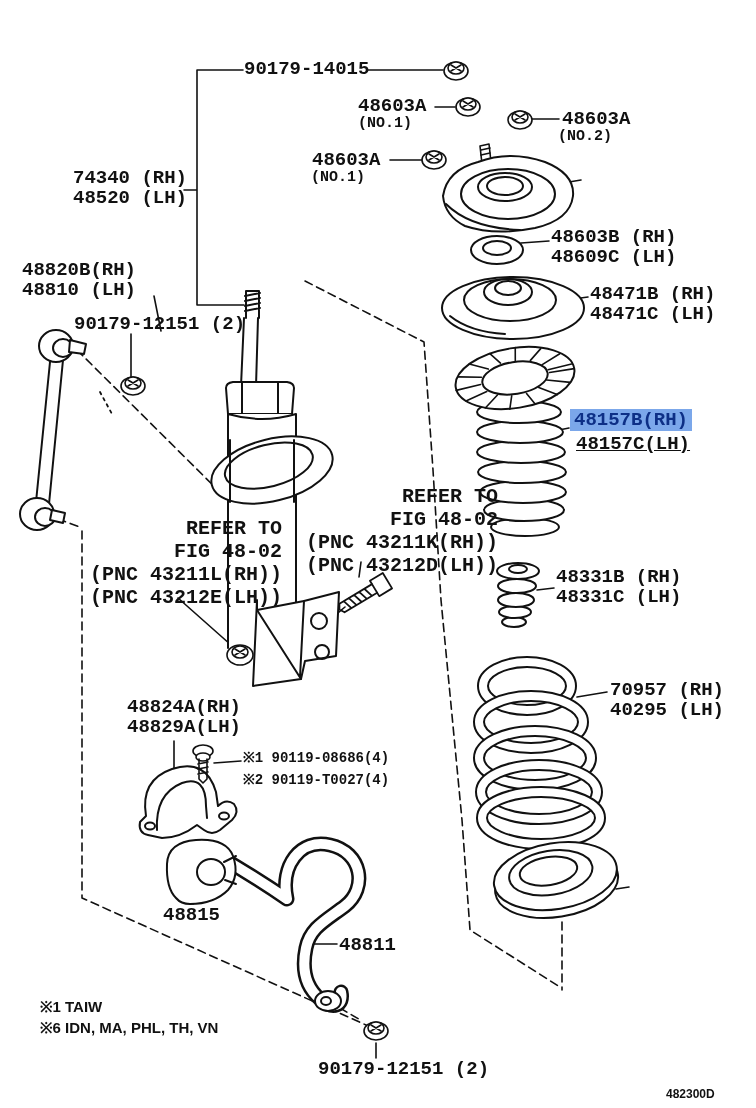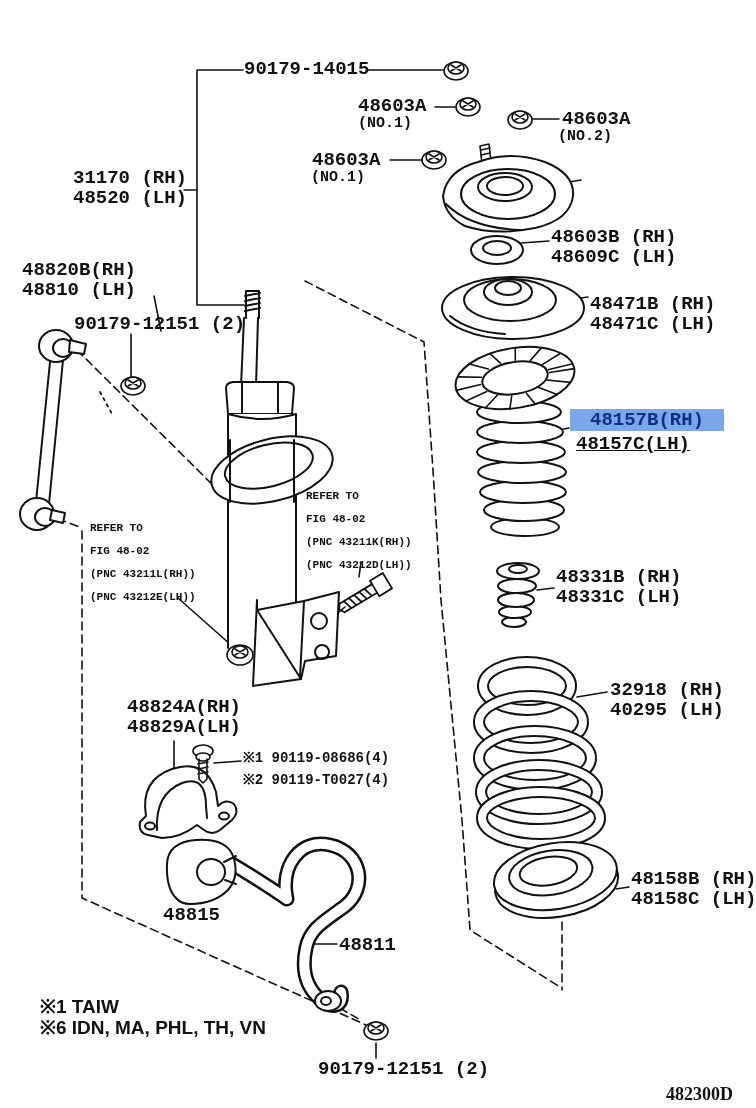--- a/index.html
+++ b/index.html
@@ -3,24 +3,24 @@
 <meta charset="utf-8">
 <style>
   html,body { margin:0; padding:0; background:#fff; }
   .stage { position:relative; width:756px; height:1108px; background:#fff; overflow:hidden; }
   .stage svg { position:absolute; left:0; top:0; }
   #labels { position:absolute; left:0; top:0; width:600px; height:1108px; }
   .label { position:absolute; font-family:"Liberation Mono", monospace; font-weight:bold;
            color:#111; white-space:pre; }
   .part     { font-size:19px; line-height:20px; }
   .part-sm  { font-size:15px; line-height:14px; }
-  .refer    { font-size:11px; line-height:23px; }
+  .refer    { font-size:20px; line-height:23px;text-align:right; }
   .boltnote { font-size:14px; line-height:22px;text-align:center; }
-  .note { font-family:"Liberation Sans", sans-serif; font-weight:bold; font-size:19px; line-height:21px; }
-  .code { font-family:Liberation Serif, serif; font-weight:bold; font-size:18px; line-height:16px; }
+  .note { font-family:"Liberation Sans", sans-serif; font-weight:bold; font-size:15px; line-height:21px; }
+  .code { font-family:Liberation Sans, sans-serif; font-weight:bold; font-size:12px; line-height:16px; }
   .line { display:block; }
 </style>
 </head>
 <body>
 
 <div class="stage">
 
 <svg width="756" height="1108" viewBox="0 0 756 1108">
   <g stroke="#111" stroke-width="2" fill="none" stroke-linecap="round" stroke-linejoin="round">
 
@@ -229,30 +229,29 @@
 </svg>
 
 <div id="labels">
       <div class="label part" style="left: 244px; top: 59px;"><span class="line">90179-14015</span></div>
       <div class="label part" style="left: 358px; top: 96px;"><span class="line">48603A</span></div>
       <div class="label part-sm" style="left: 358px; top: 117px;"><span class="line">(NO.1)</span></div>
       <div class="label part" style="left: 562px; top: 109px;"><span class="line">48603A</span></div>
       <div class="label part-sm" style="left: 558px; top: 130px;"><span class="line">(NO.2)</span></div>
       <div class="label part" style="left: 312px; top: 150px;"><span class="line">48603A</span></div>
       <div class="label part-sm" style="left: 311px; top: 171px;"><span class="line">(NO.1)</span></div>
-      <div class="label part" style="left: 73px; top: 168px;"><span class="line">31170 (RH)</span><span class="line">48520 (LH)</span></div>
+      <div class="label part" style="left: 73px; top: 168px;"><span class="line">74340 (RH)</span><span class="line">48520 (LH)</span></div>
       <div class="label part" style="left: 22px; top: 260px;"><span class="line">48820B(RH)</span><span class="line">48810 (LH)</span></div>
       <div class="label part" style="left: 74px; top: 314px;"><span class="line">90179-12151 (2)</span></div>
       <div class="label part" style="left: 551px; top: 227px;"><span class="line">48603B (RH)</span><span class="line">48609C (LH)</span></div>
-      <div class="label part" style="left: 590px; top: 294px;"><span class="line">48471B (RH)</span><span class="line">48471C (LH)</span></div>
-      <div class="label part" style="left: 570px; top: 409px;"><span class="line" style="background: rgb(123, 167, 234); color: rgb(13, 47, 134); padding: 1px 20px;">48157B(RH)</span></div>
+      <div class="label part" style="left: 590px; top: 284px;"><span class="line">48471B (RH)</span><span class="line">48471C (LH)</span></div>
+      <div class="label part" style="left: 570px; top: 409px;"><span class="line" style="background: rgb(123, 167, 234); color: rgb(13, 47, 134); padding: 1px 4px;">48157B(RH)</span></div>
       <div class="label part" style="left: 576px; top: 434px; text-decoration: underline;"><span class="line">48157C(LH)</span></div>
       <div class="label part" style="left: 556px; top: 567px;"><span class="line">48331B (RH)</span><span class="line">48331C (LH)</span></div>
-      <div class="label part" style="left: 610px; top: 680px;"><span class="line">32918 (RH)</span><span class="line">40295 (LH)</span></div>
-      <div class="label part" style="left: 631px; top: 869px;"><span class="line">48158B (RH)</span><span class="line">48158C (LH)</span></div>
+      <div class="label part" style="left: 610px; top: 680px;"><span class="line">70957 (RH)</span><span class="line">40295 (LH)</span></div>
       <div class="label refer" style="left: 90px; top: 517px;"><span class="line">REFER TO</span><span class="line">FIG 48-02</span><span class="line">(PNC 43211L(RH))</span><span class="line">(PNC 43212E(LH))</span></div>
       <div class="label refer" style="left: 306px; top: 485px;"><span class="line">REFER TO</span><span class="line">FIG 48-02</span><span class="line">(PNC 43211K(RH))</span><span class="line">(PNC 43212D(LH))</span></div>
       <div class="label part" style="left: 127px; top: 697px; text-align: right;"><span class="line">48824A(RH)</span><span class="line">48829A(LH)</span></div>
       <div class="label boltnote" style="left: 243px; top: 747px;"><span class="line">※1 90119-08686(4)</span><span class="line">※2 90119-T0027(4)</span></div>
       <div class="label part" style="left: 163px; top: 905px;"><span class="line">48815</span></div>
       <div class="label part" style="left: 339px; top: 935px;"><span class="line">48811</span></div>
       <div class="label note" style="left: 40px; top: 996px;"><span class="line">※1 TAIW</span><span class="line">※6 IDN, MA, PHL, TH, VN</span></div>
       <div class="label part" style="left: 318px; top: 1059px;"><span class="line">90179-12151 (2)</span></div>
       <div class="label code" style="left: 666px; top: 1086px;"><span class="line">482300D</span></div>
     </div>

